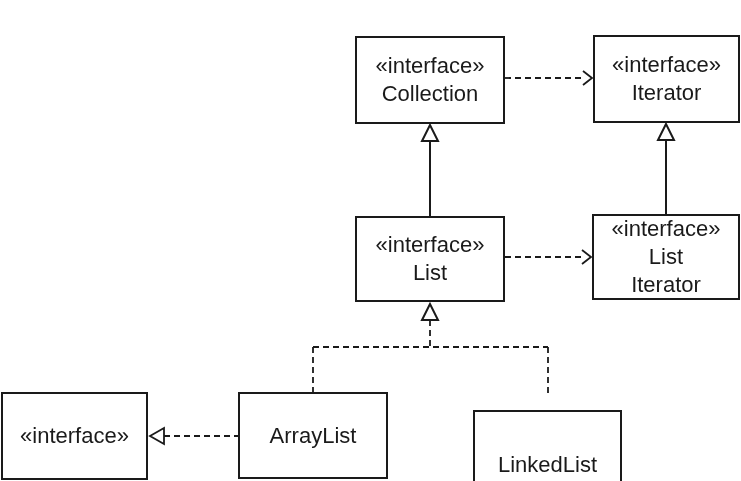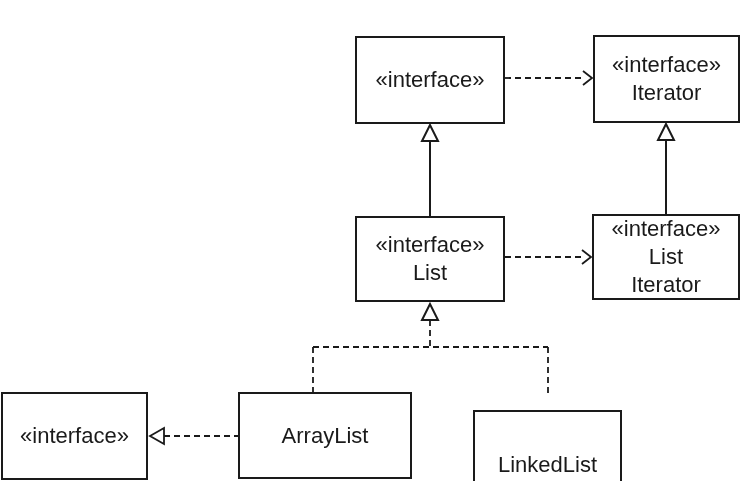--- a/index.html
+++ b/index.html
@@ -63,20 +63,21 @@
     <line x1="313" y1="347" x2="548" y2="347" stroke="#1a1a1a" stroke-width="1.8" stroke-dasharray="6,4"></line>
     <line x1="313" y1="347" x2="313" y2="392" stroke="#1a1a1a" stroke-width="1.8" stroke-dasharray="6,4"></line>
     <line x1="548" y1="347" x2="548" y2="393" stroke="#1a1a1a" stroke-width="1.8" stroke-dasharray="6,4"></line>
 
     <polygon points="150,436 164,428 164,444" fill="#ffffff" stroke="#1a1a1a" stroke-width="1.8"></polygon>
     <line x1="164" y1="436" x2="238" y2="436" stroke="#1a1a1a" stroke-width="1.8" stroke-dasharray="6,4"></line>
   </svg>
 
   <div class="box" style="left:355px; top:36px; width:150px; height:88px">
     <span>«interface»</span>
+    <span>Collection</span>
   </div>
 
   <div class="box" style="left:593px; top:35px; width:147px; height:88px">
     <span>«interface»</span>
     <span>Iterator</span>
   </div>
 
   <div class="box" style="left:355px; top:216px; width:150px; height:86px">
     <span>«interface»</span>
     <span>List</span>
@@ -85,21 +86,21 @@
   <div class="box" style="left:592px; top:214px; width:148px; height:86px">
     <span>«interface»</span>
     <span>List
 Iterator</span>
   </div>
 
   <div class="box" style="left:1px; top:392px; width:147px; height:88px">
     <span>«interface»</span>
   </div>
 
-  <div class="box" style="left:238px; top:392px; width:174px; height:87px">
+  <div class="box" style="left:238px; top:392px; width:150px; height:87px">
     <span>ArrayList</span>
   </div>
 
   <div class="box" style="left:473px; top:410px; width:149px; height:110px">
     <span>LinkedList</span>
   </div>
 
 </div>
 
 </body></html>

